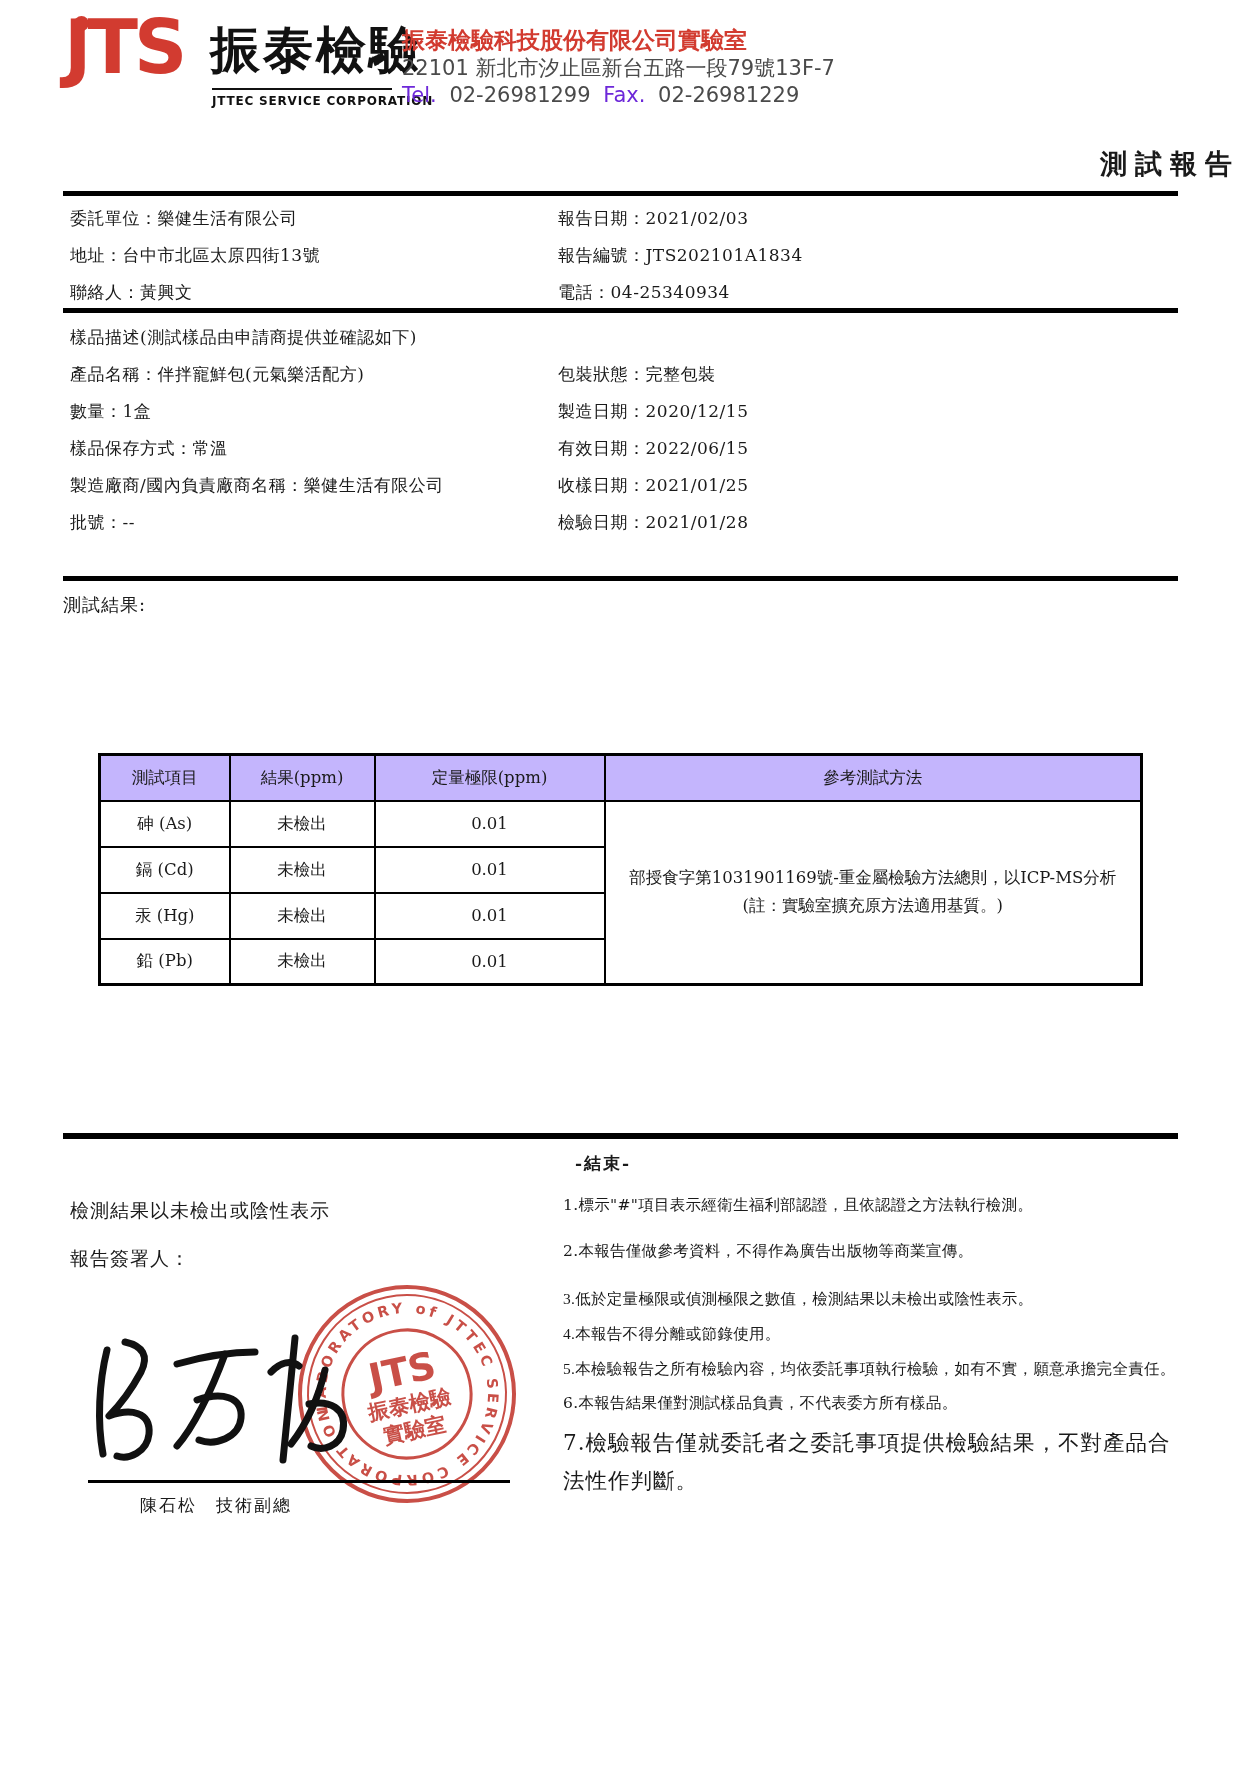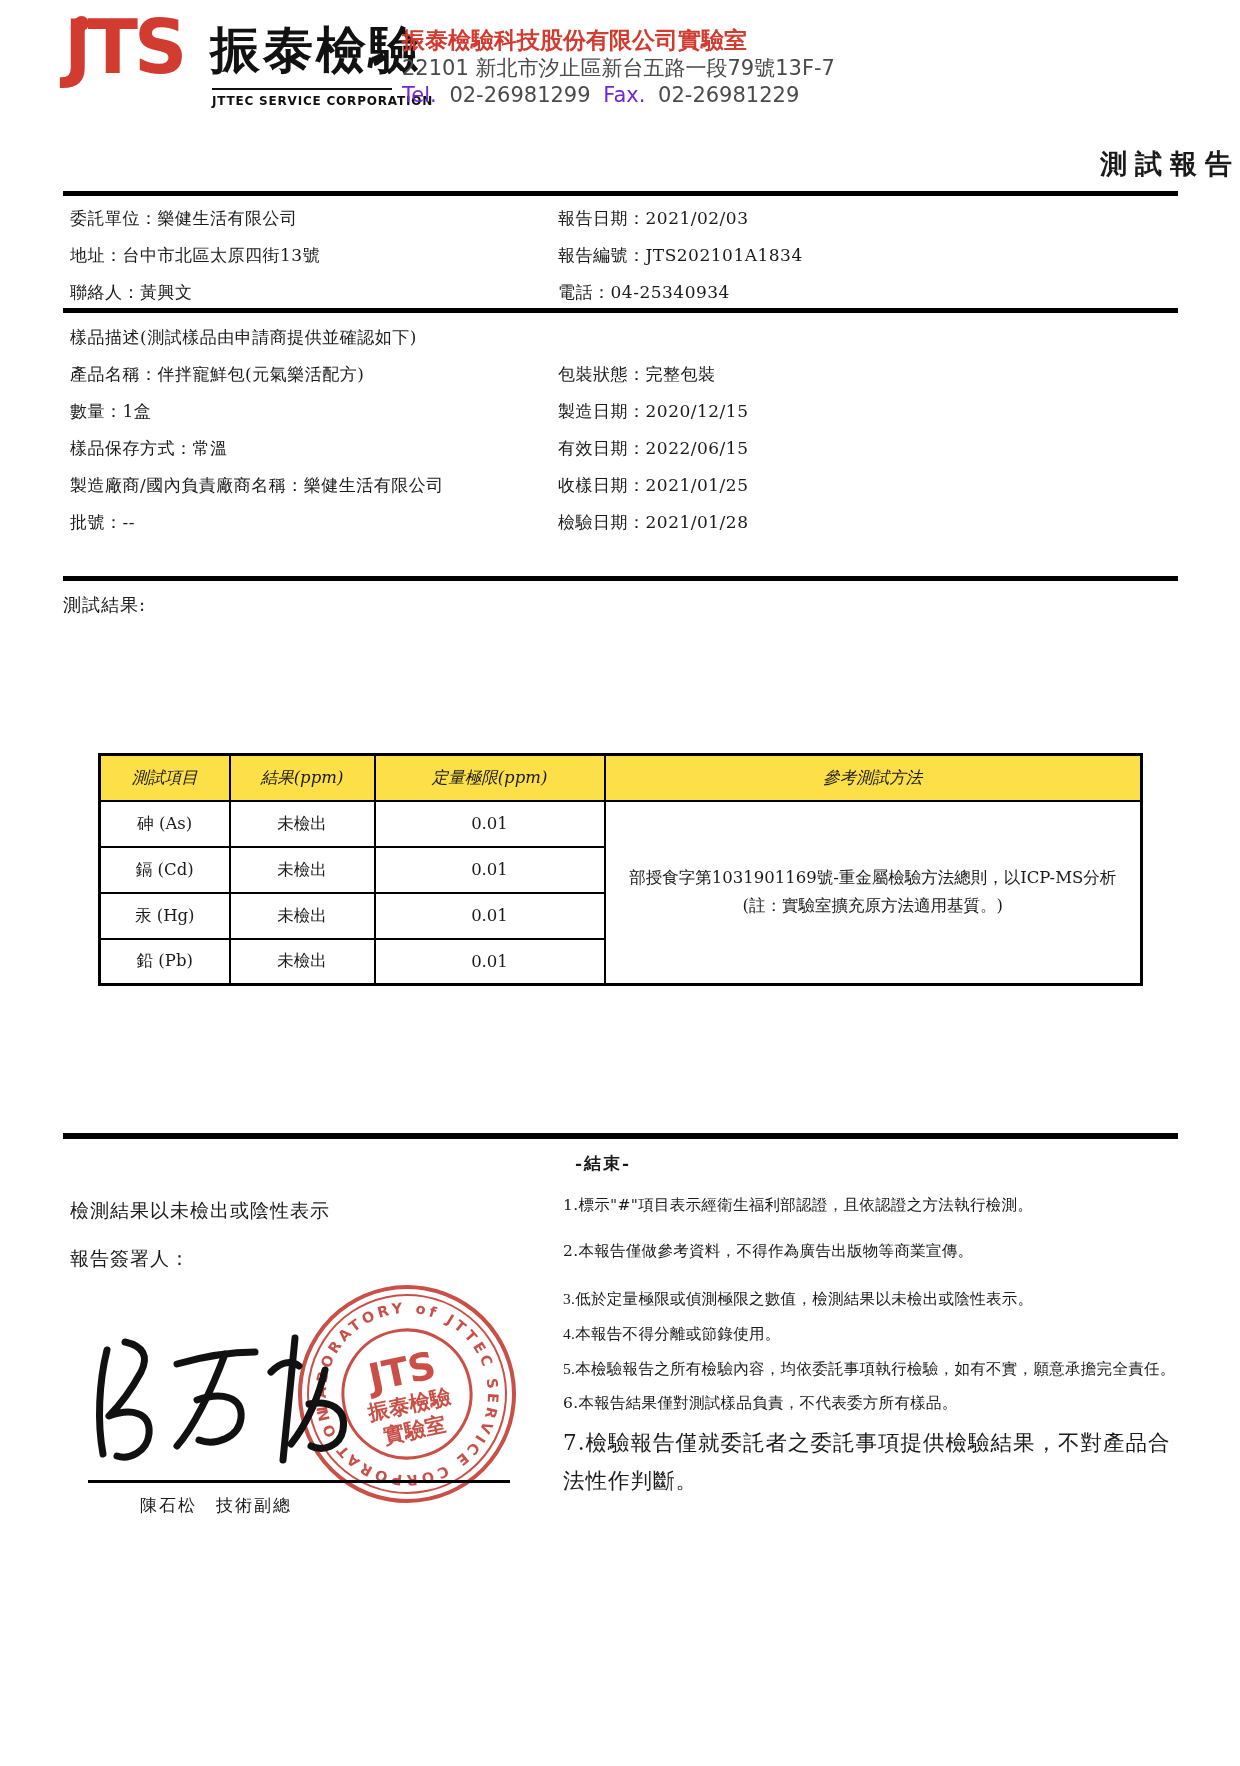--- a/index.html
+++ b/index.html
@@ -29,21 +29,21 @@
 
   .rule { left:63px; width:1115px; height:5px; background:#000; }
 
   .info-line { font-size:17px; letter-spacing:0.5px; white-space:nowrap; }
 
   
   .results-table { left:98px; top:753px; border-collapse:collapse; table-layout:fixed; }
   .results-table th, .results-table td { border:2px solid #000; text-align:center;
         font-size:16.5px; font-weight:400; height:46px; padding:2px 6px; }
   .results-table { border:3px solid #000; }
-  .results-table thead th { background:#fde047;font-style:italic; }
+  .results-table thead th { background:#c4b5fd; }
   .method-cell { font-size:16px; line-height:1.7; }
 
   .end-marker { left:575px; top:1152px; font-size:17px; font-weight:700; letter-spacing:2px; }
   .sign-company { left:70px; top:1198px; font-size:19px; letter-spacing:1px; }
   .sign-label { left:70px; top:1246px; font-size:19px; letter-spacing:1px; }
   .sig-line { left:88px; top:1480px; width:422px; height:3px; background:#000; }
   .sig-caption { left:140px; top:1494px; font-size:17px; letter-spacing:2px; }
 
   .seal-wrap { left:293px; top:1280px; width:228px; height:228px; transform:rotate(-12deg);
                color:#c2372e; opacity:0.88; }

